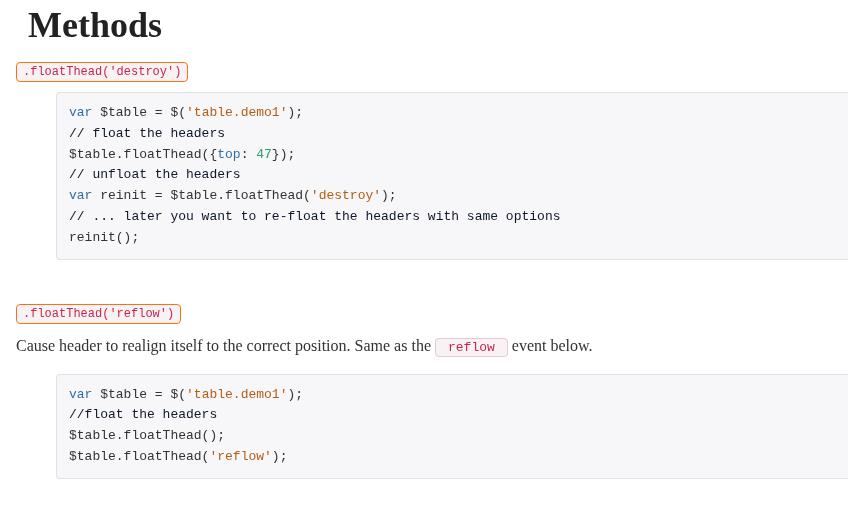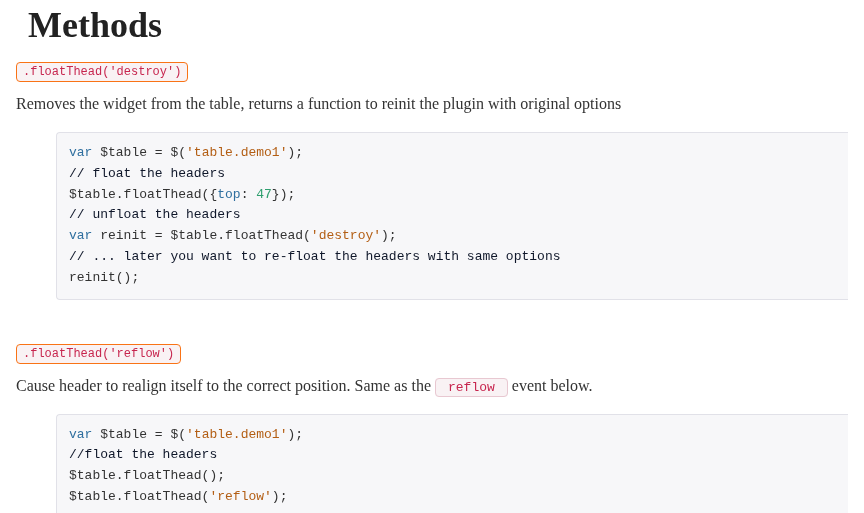--- a/index.html
+++ b/index.html
@@ -65,21 +65,21 @@
   .tok-num { color: #2f9f6f; }
   .tok-prop { color: #2f6f9f; }
   .section { margin-bottom: 8px; }
 </style>
 </head>
 <body>
 
 <h1>Methods</h1>
 
 <div id="sections-root">
-    <div class="section"><span class="method-label">.floatThead('destroy')</span><p class="description"><span>Removes the widget from the table, returns a function to reinit the plugin with original options</span></p><div class="code-block"><span class="tok-kw">var</span><span> $table = $(</span><span class="tok-str">'table.demo1'</span><span>);
+    <div class="section"><span class="method-label">.floatThead('destroy')</span><div class="code-block"><span class="tok-kw">var</span><span> $table = $(</span><span class="tok-str">'table.demo1'</span><span>);
 </span><span class="tok-com">// float the headers</span><span>
 </span><span>$table.floatThead({</span><span class="tok-prop">top</span><span>: </span><span class="tok-num">47</span><span>});
 </span><span class="tok-com">// unfloat the headers</span><span>
 </span><span class="tok-kw">var</span><span> reinit = $table.floatThead(</span><span class="tok-str">'destroy'</span><span>);
 </span><span class="tok-com">// ... later you want to re-float the headers with same options</span><span>
 </span><span>reinit();</span></div></div>
     <div class="section"><span class="method-label">.floatThead('reflow')</span><p class="description"><span>Cause header to realign itself to the correct position. Same as the </span><span class="inline-code">reflow</span><span> event below.</span></p><div class="code-block"><span class="tok-kw">var</span><span> $table = $(</span><span class="tok-str">'table.demo1'</span><span>);
 </span><span class="tok-com">//float the headers</span><span>
 </span><span>$table.floatThead();
 </span><span>$table.floatThead(</span><span class="tok-str">'reflow'</span><span>);</span></div></div>

